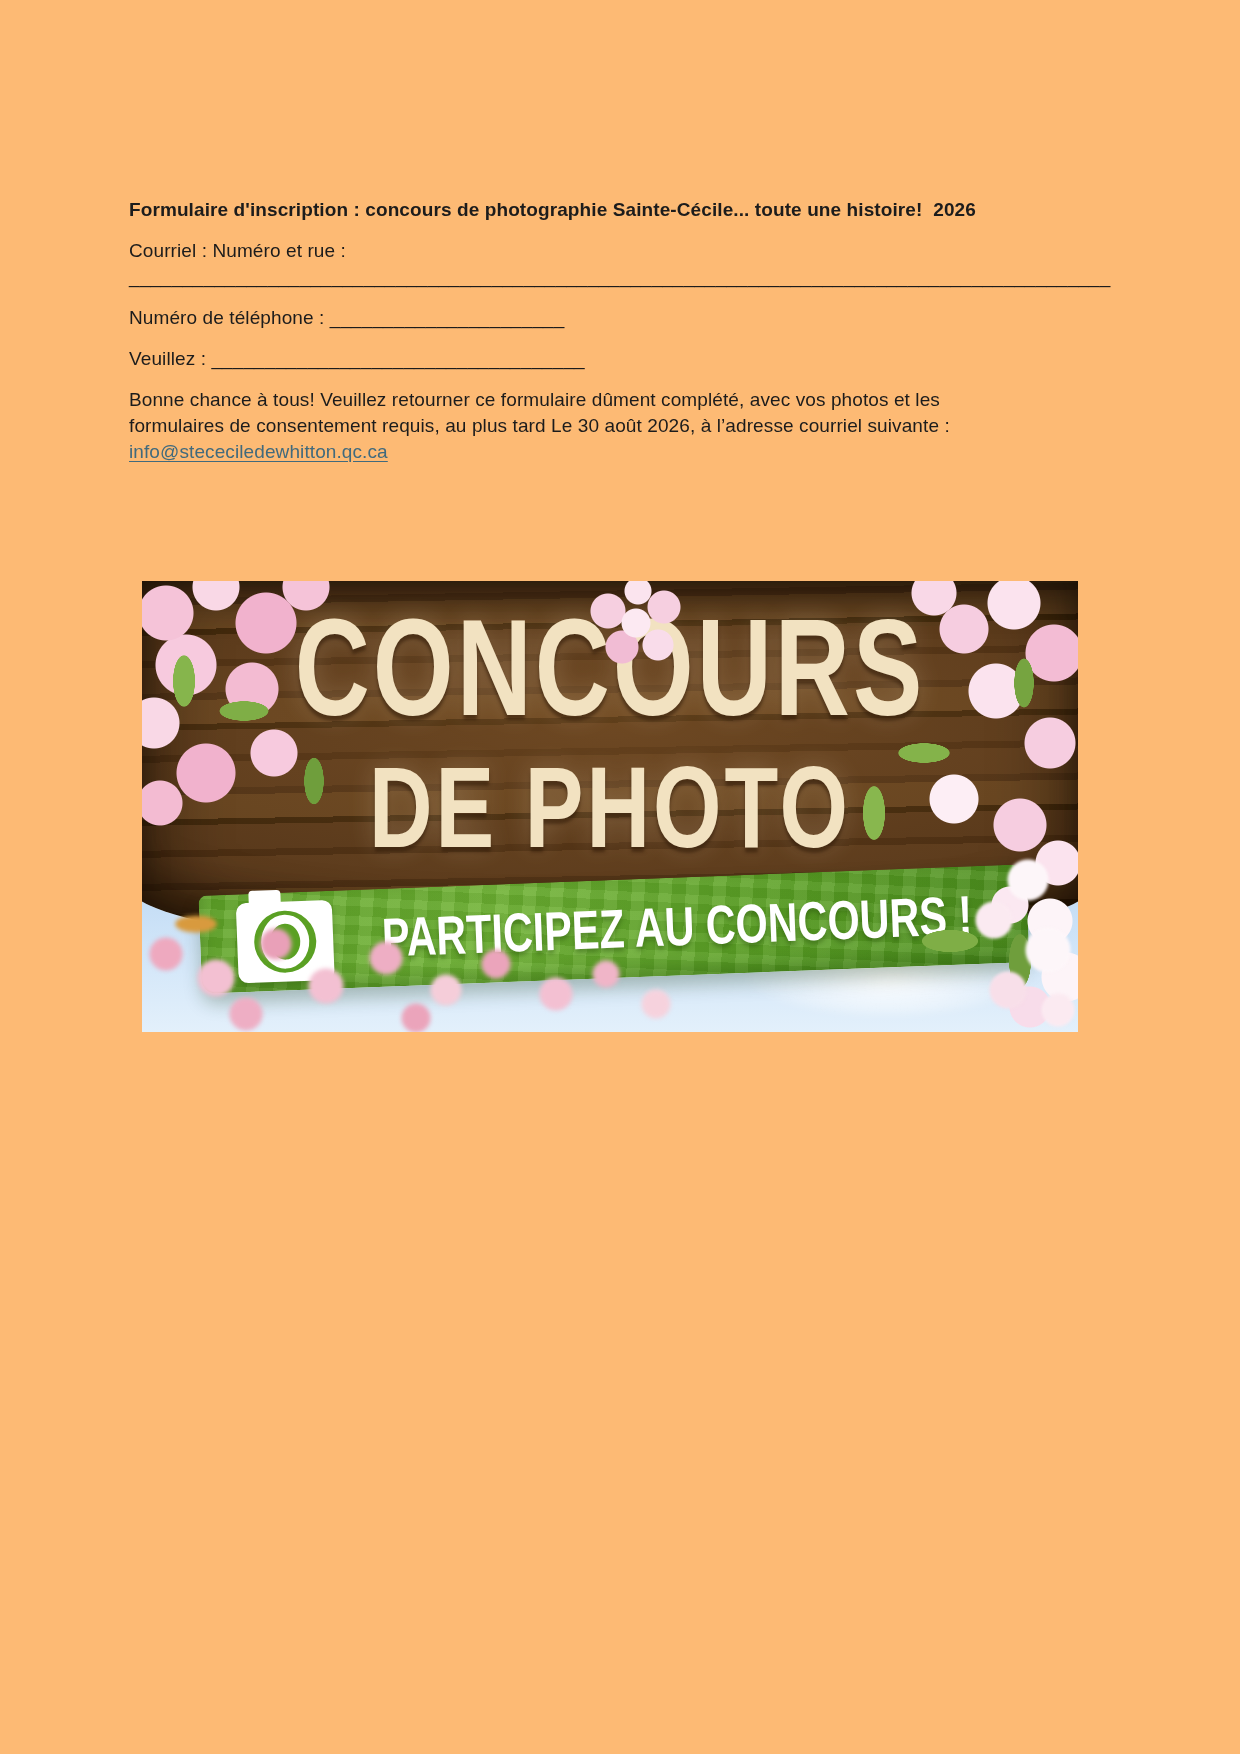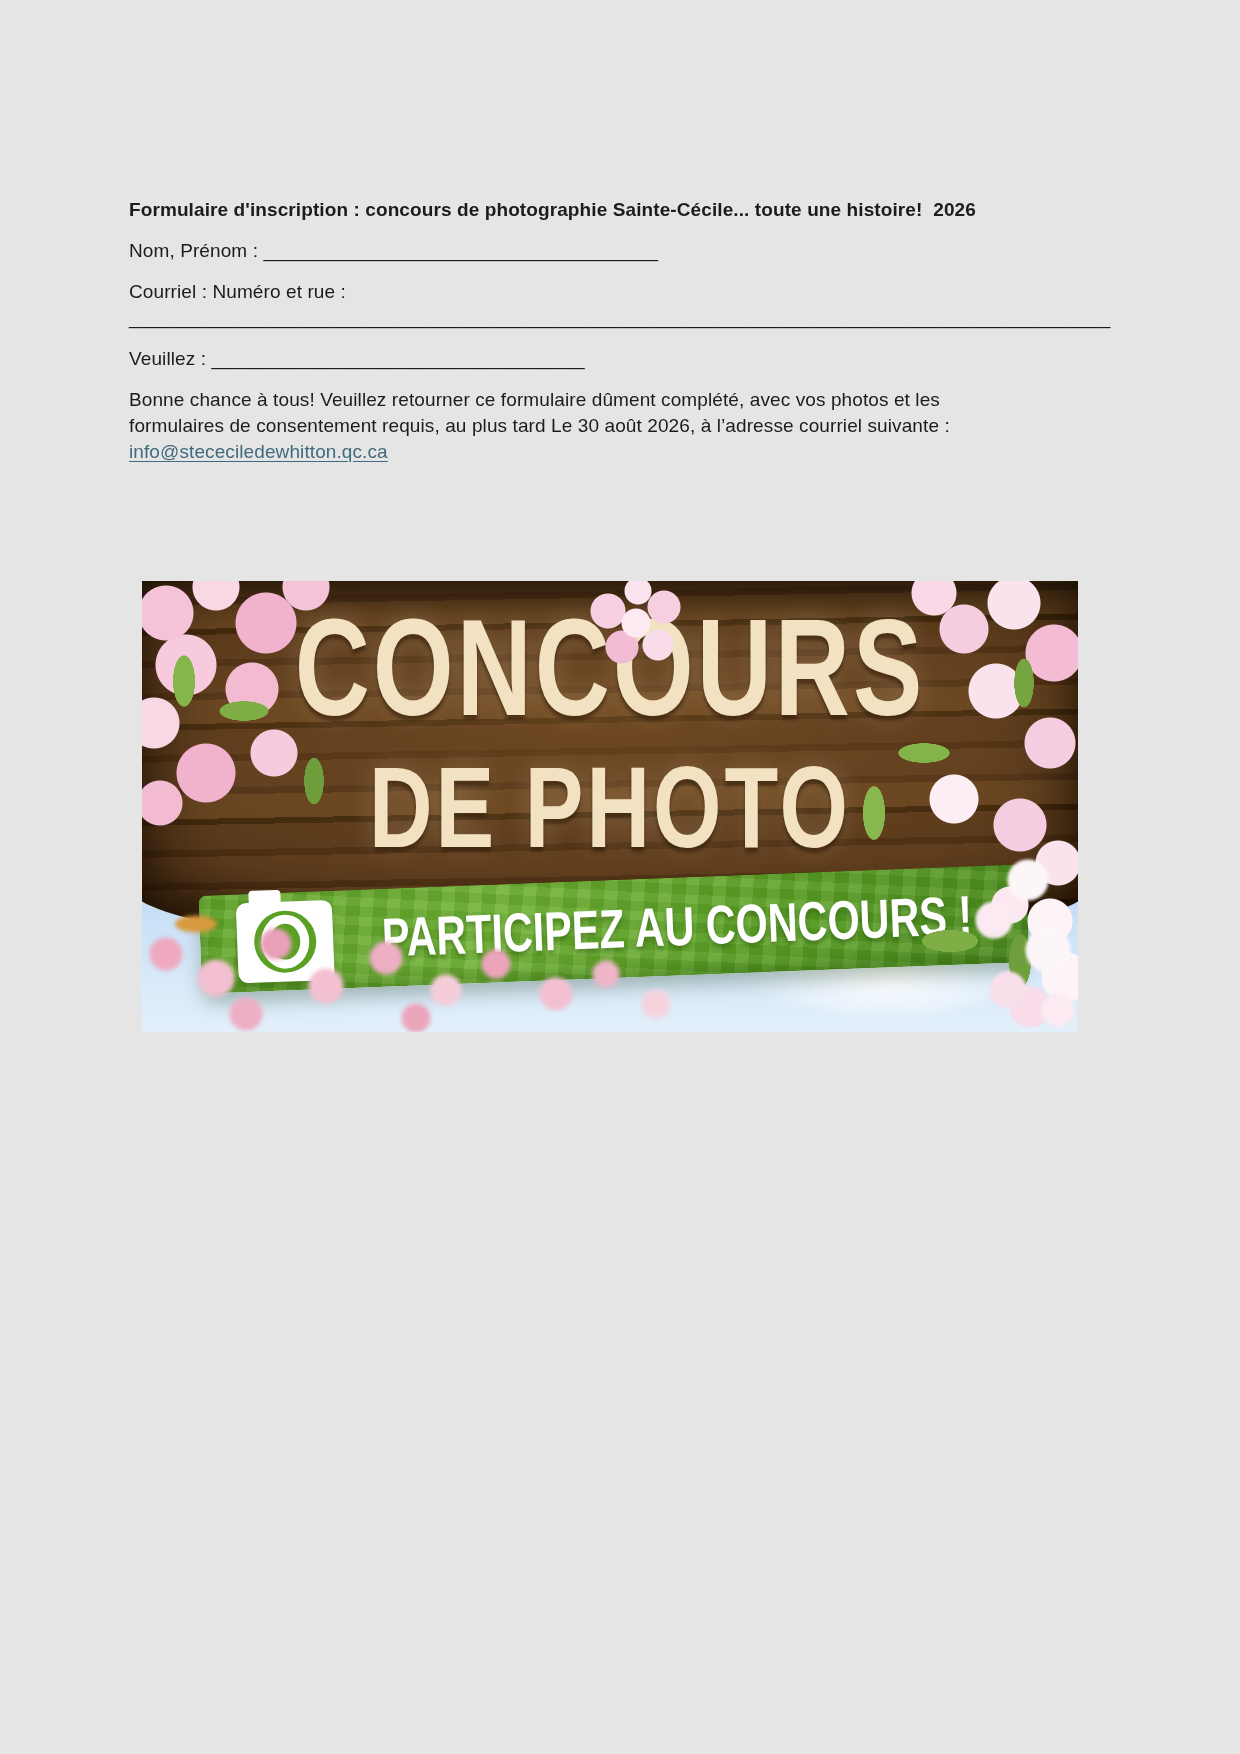--- a/index.html
+++ b/index.html
@@ -6,21 +6,21 @@
   html, body { width: 1240px; height: 1754px; background: #ffffff; }
   body {
     font-family: "Liberation Sans", sans-serif;
     color: #1c1c1c;
     overflow: hidden;
   }
   .page {
     width: 1240px; height: 1754px;
     padding: 197px 129px 8px 129px;
     position: relative;
-    background: #e5e5e5;
+    background: #fdba74;
   }
   .para {
     font-size: 19px;
     line-height: 26px;
     margin: 0 0 15px 0;
     white-space: pre-wrap;
     letter-spacing: 0.1px;
   }
   .title { font-weight: bold; }
   .doc-link {
@@ -231,25 +231,25 @@
     filter: blur(1.4px);
   }
 </style>
 </head>
 <body>
 
 <div class="page">
 
   <p class="para title">Formulaire d'inscription : concours de photographie Sainte-Cécile... toute une histoire!  2026</p>
 
-  <p class="para">Nom, Prénom : _____________________________________</p>
 
   <p class="para">Courriel : Numéro et rue :
 ____________________________________________________________________________________________</p>
 
+  <p class="para">Numéro de téléphone : ______________________</p>
 
 
 
   <p class="para">Veuillez : ___________________________________</p>
 
   <p class="para"><span>Bonne chance à tous! Veuillez retourner ce formulaire dûment complété, avec vos photos et les
 formulaires de consentement requis, au plus tard Le 30 août 2026, à l’adresse courriel suivante :
 </span><a class="doc-link">info@stececiledewhitton.qc.ca</a></p>
 
   <div class="banner">

